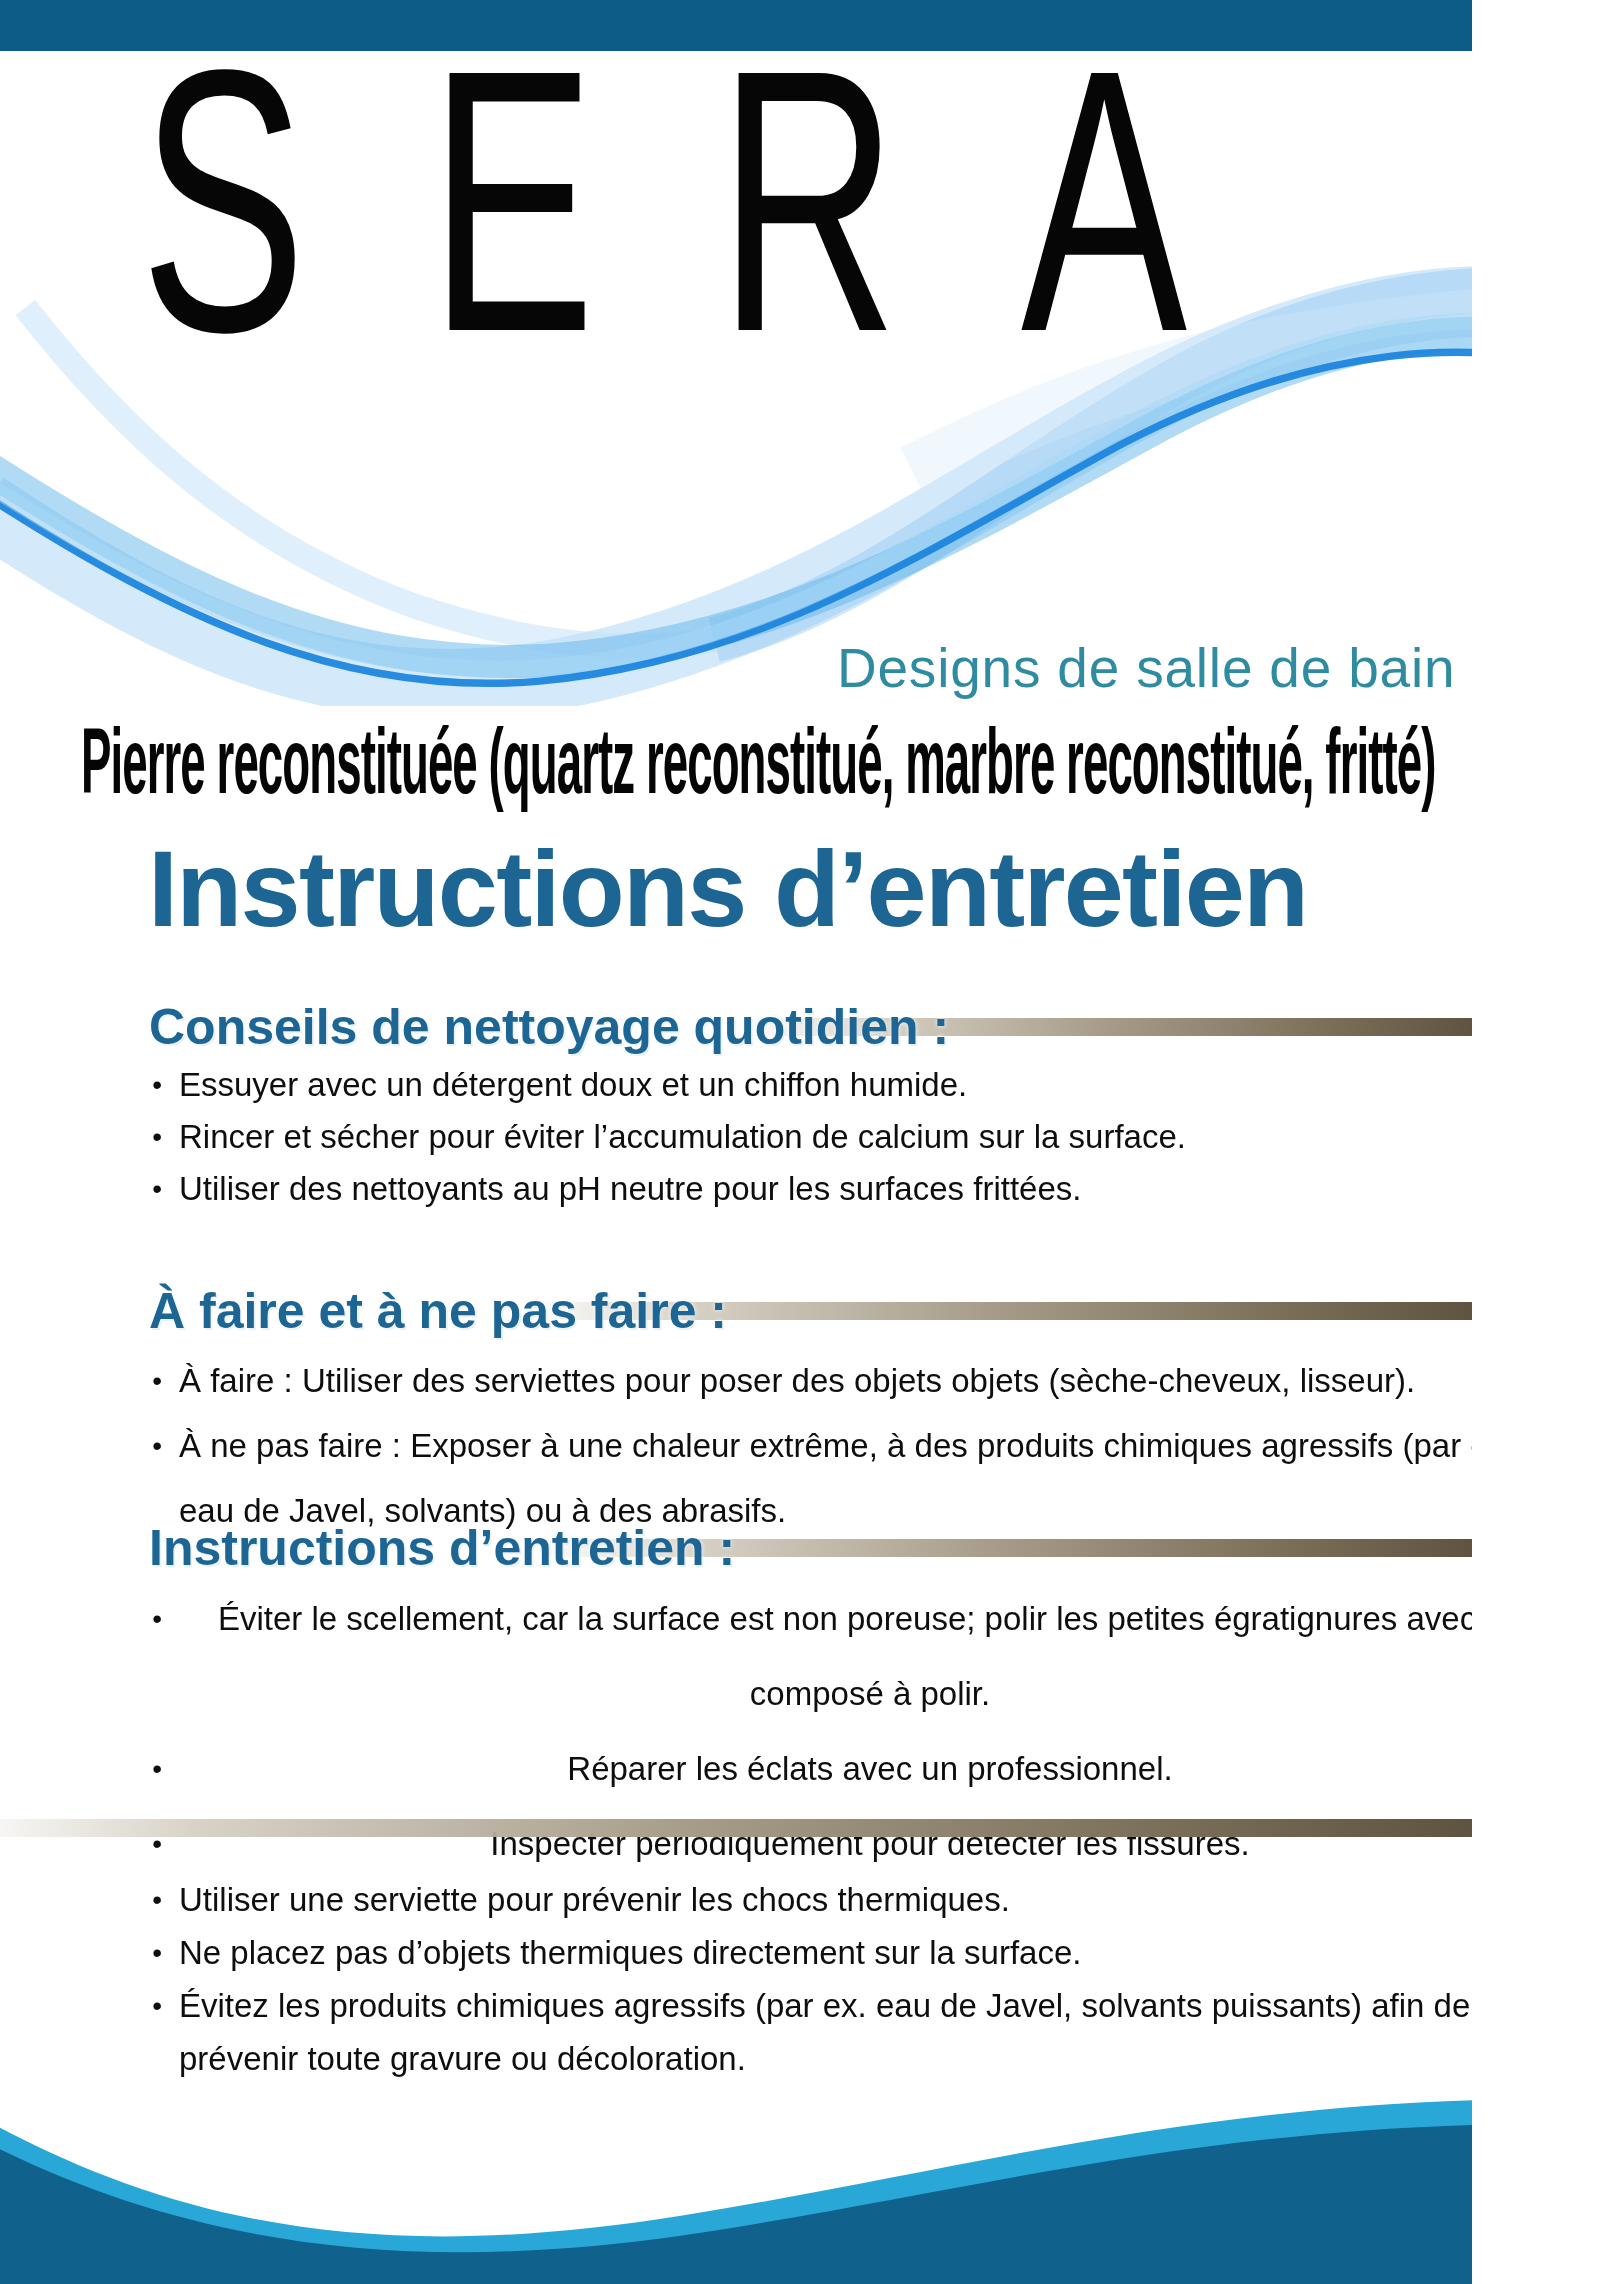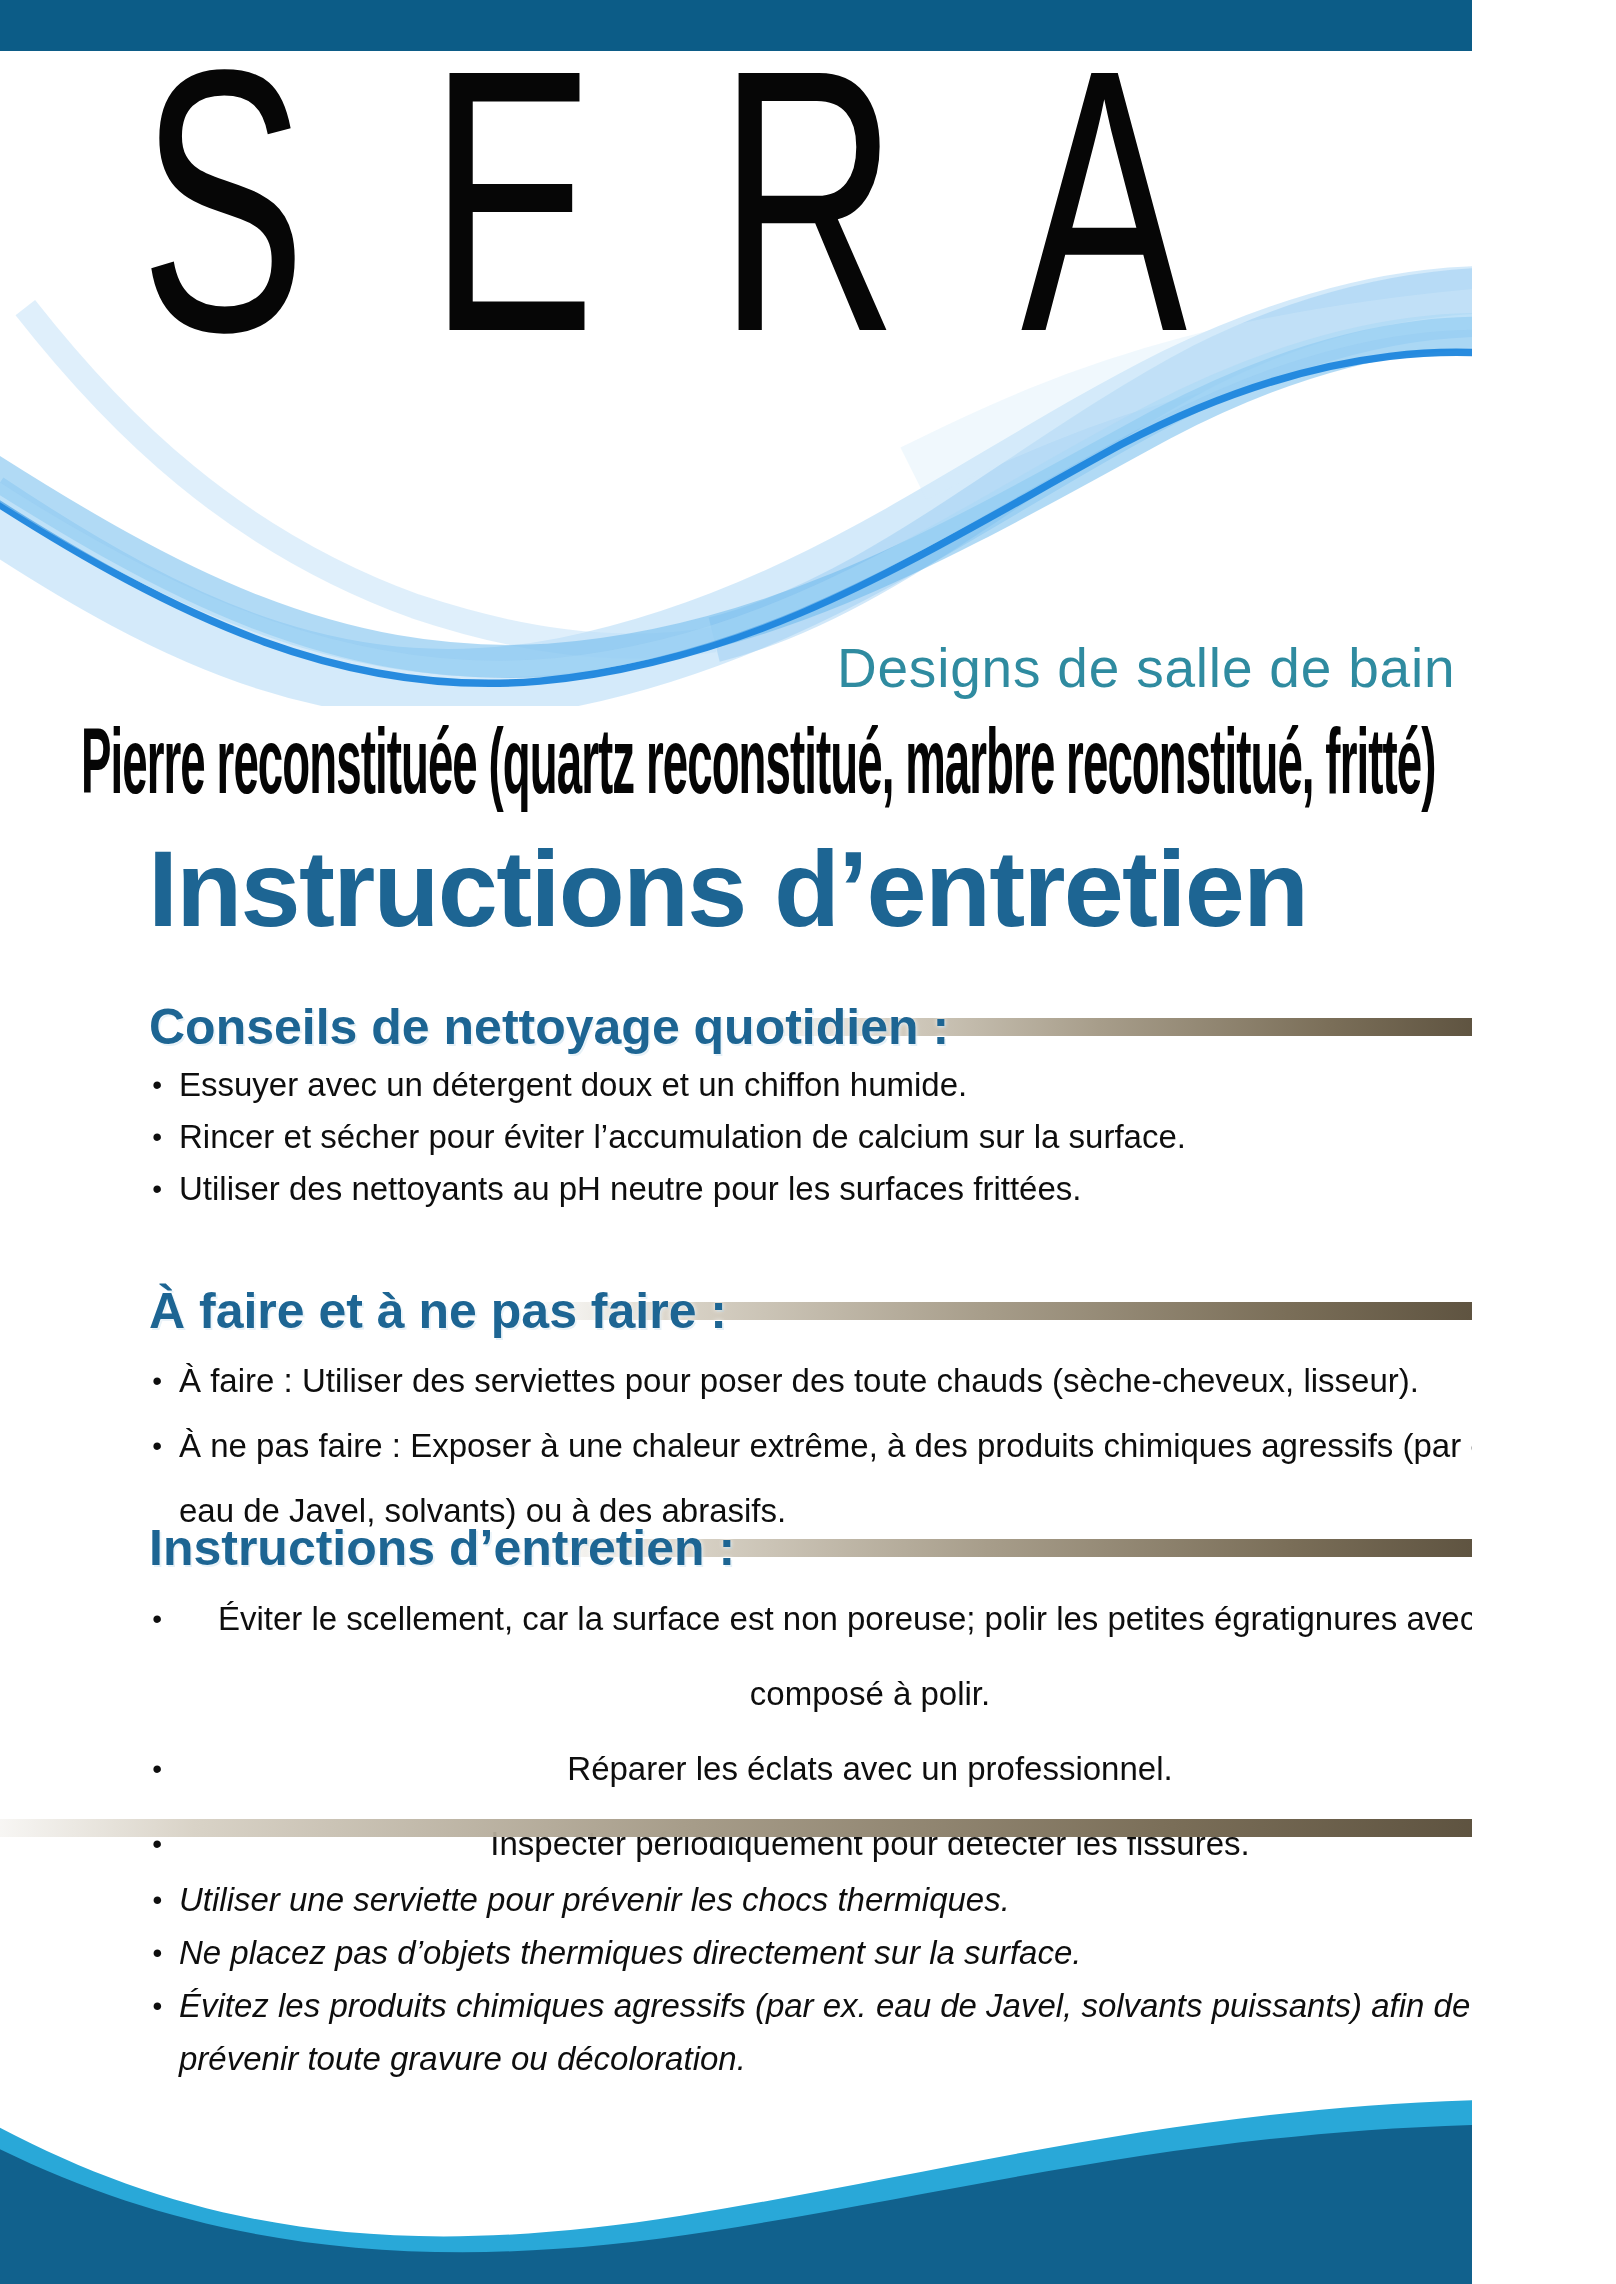--- a/index.html
+++ b/index.html
@@ -83,21 +83,21 @@
       #7a6e58 80%,
       #5e5340 100%);
   }
   .bullets{
     list-style:none;margin:0;padding:0;
     font-size:33px;color:#0e0e0e;
   }
   .sec-1 .bullets{margin-top:2px;line-height:52px;}
   .sec-2 .bullets{margin-top:6.6px;line-height:65px;}
   .sec-3 .bullets{margin-top:3.3px;line-height:75px;text-align:center;}
-  .sec-4 .bullets{margin-top:15px;line-height:53px;font-style:italic;}
+  .sec-4 .bullets{margin-top:15px;line-height:53px;}
   .bullets li{position:relative;padding-left:30px;}
   .bullets li::before{
     content:"\2022";
     position:absolute;left:3.3px;top:0;
     font-size:28px;color:#0e0e0e;
   }
   
   .wave-bottom{position:absolute;left:0;top:2018px;width:1616px;height:266px;}
   
   .artifact{position:absolute;background:#59c2e8;border-radius:1.7px;}
@@ -140,21 +140,21 @@
       <li>Utiliser des nettoyants au pH neutre pour les surfaces frittées.</li>
     </ul>
   </div>
 
   <div class="section sec-2">
     <div class="heading-row">
       <span class="heading-text">À faire et à ne pas faire :</span>
       <span class="heading-bar"></span>
     </div>
     <ul class="bullets">
-      <li>À faire : Utiliser des serviettes pour poser des toute chauds (sèche-cheveux, lisseur).</li>
+      <li>À faire : Utiliser des serviettes pour poser des objets objets (sèche-cheveux, lisseur).</li>
       <li>À ne pas faire : Exposer à une chaleur extrême, à des produits chimiques agressifs (par ex. eau de Javel, solvants) ou à des abrasifs.</li>
     </ul>
   </div>
 
   <div class="section sec-3">
     <div class="heading-row">
       <span class="heading-text">Instructions d’entretien :</span>
       <span class="heading-bar"></span>
     </div>
     <ul class="bullets">

